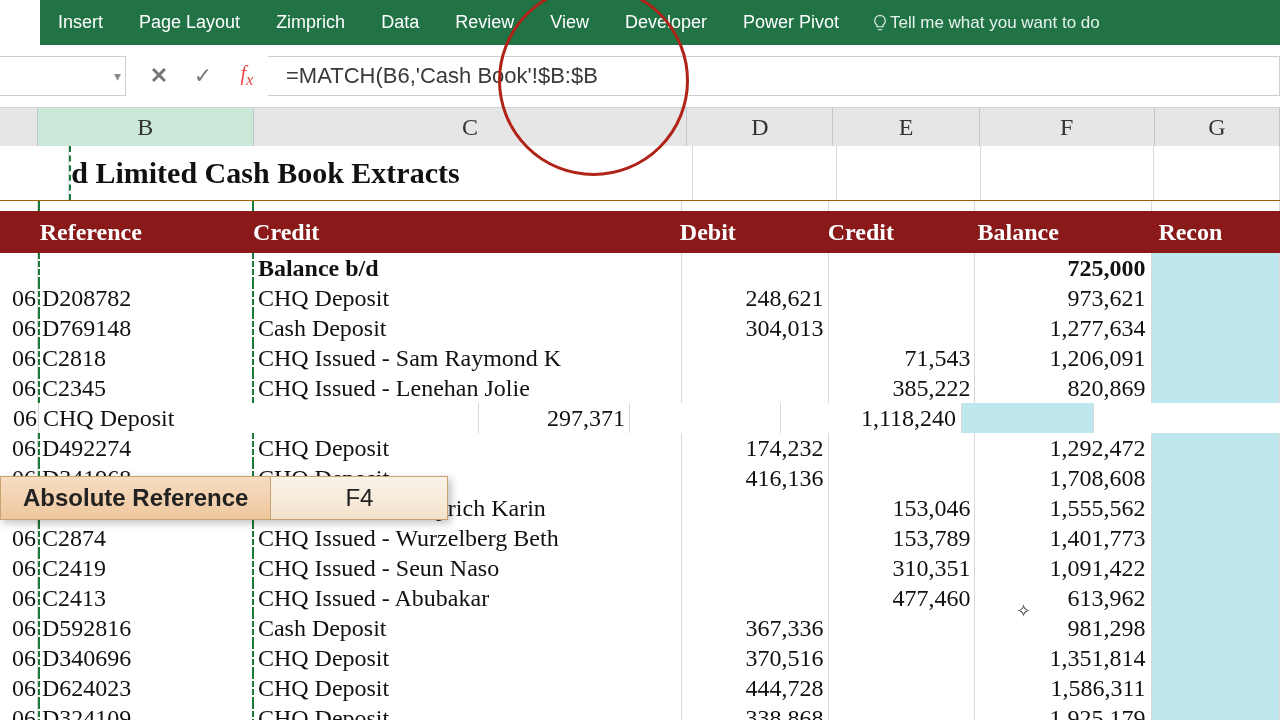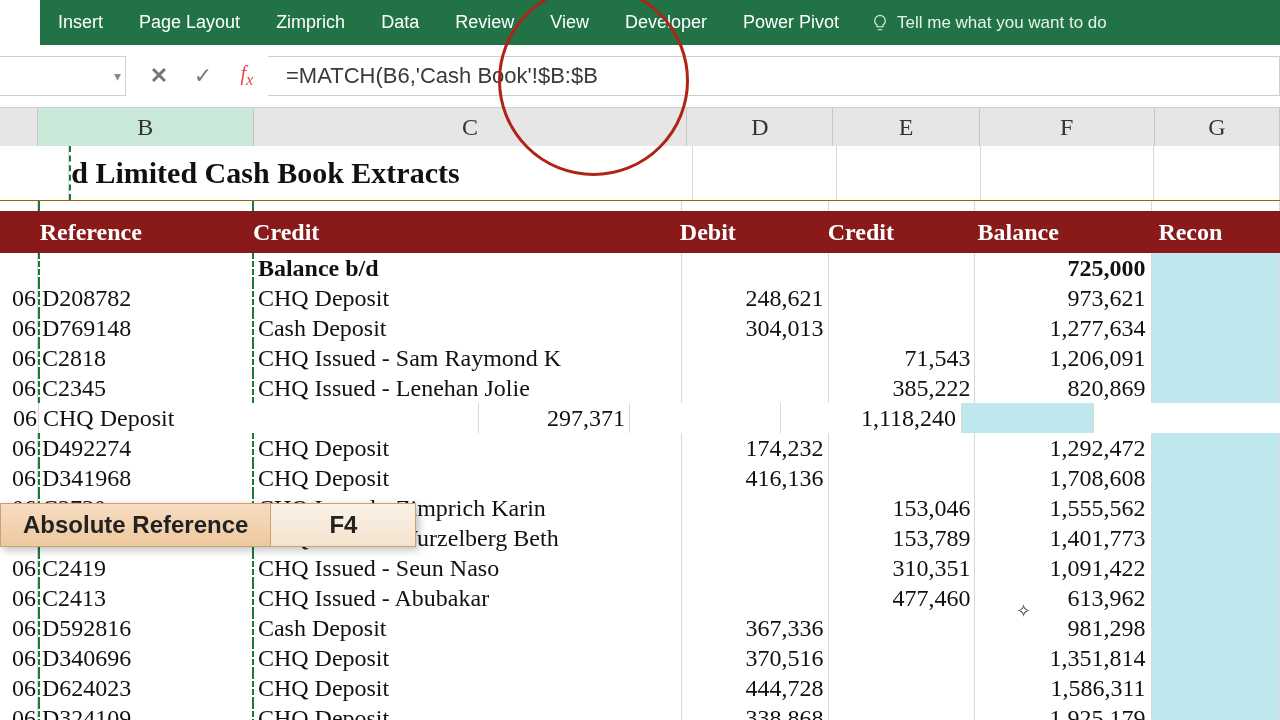--- a/index.html
+++ b/index.html
@@ -1,21 +1,21 @@
 <!DOCTYPE html>
 <html><head>
 <meta charset="utf-8">
 <style>
   html,body{margin:0;padding:0;font-family:"Segoe UI",Arial,sans-serif;background:#fff;overflow:hidden;}
   body{width:1280px;height:720px;position:relative;}
 
   
   .ribbon{background:#217346;height:45px;display:flex;align-items:center;padding-left:0;margin-left:40px;}
   .ribbon .tab{color:#fff;font-size:18px;padding:0 18px;height:45px;line-height:45px;cursor:pointer;}
-  .ribbon .tellme{color:#e6f2ec;font-size:17px;display:flex;align-items:center;gap:8px;margin-left:14px;}
+  .ribbon .tellme{color:#e6f2ec;font-size:17px;display:flex;align-items:center;gap:1px;margin-left:14px;}
   .bulb{display:inline-block;width:18px;height:18px;}
   .bulb svg{width:18px;height:18px;fill:none;stroke:#e6f2ec;stroke-width:1.5;}
 
   
   .fbar{height:62px;background:#fff;display:flex;align-items:center;border-bottom:1px solid #d0d0d0;}
   .namebox{width:122px;height:38px;border:1px solid #cfcfcf;display:flex;align-items:center;justify-content:flex-end;padding-right:4px;margin-left:-2px;}
   .namebox .dd{color:#8a8a8a;font-size:14px;}
   .divider{width:22px;}
   .fbtns{display:flex;align-items:center;gap:22px;padding:0 10px 0 0;}
   .fbtn{color:#777;width:22px;text-align:center;font-size:20px;}
@@ -58,23 +58,23 @@
   
   .recon-bg{background:#bfe8ee;}
 
   
   .ants{border-left:2px dashed #1a7a3a;border-right:2px dashed #1a7a3a;}
 
   
   .redcircle{position:absolute;left:498px;top:-15px;width:185px;height:185px;border:3px solid #b02418;border-radius:50%;pointer-events:none;}
 
   
-  .caption{position:absolute;left:0;top:503px;height:44px;display:flex;align-items:stretch;box-shadow:3px 3px 8px rgba(0,0,0,.25);}
+  .caption{position:absolute;left:0;top:476px;height:44px;display:flex;align-items:stretch;box-shadow:3px 3px 8px rgba(0,0,0,.25);}
   .capA{background:linear-gradient(#f7dcc2,#eec89e);border:1px solid #caa170;padding:0 22px;display:flex;align-items:center;font-family:"Segoe UI",Arial,sans-serif;font-size:24px;color:#222;font-weight:600;}
-  .capB{background:linear-gradient(#faf2e8,#f3e3cc);border:1px solid #caa170;border-left:none;padding:0 58px;display:flex;align-items:center;font-family:"Segoe UI",Arial,sans-serif;font-size:24px;color:#222;font-weight:700;}
+  .capB{background:linear-gradient(#faf2e8,#f3e3cc);border:1px solid #caa170;border-left:none;padding:0 74px;display:flex;align-items:center;font-family:"Segoe UI",Arial,sans-serif;font-size:24px;color:#222;font-weight:400;}
 
   
   .cursor-cross{position:absolute;left:1016px;top:600px;color:#333;font-size:18px;pointer-events:none;}
 </style>
 </head>
 <body>
 
 <div class="ribbon">
   <div class="tab">Insert</div>
   <div class="tab">Page Layout</div>

